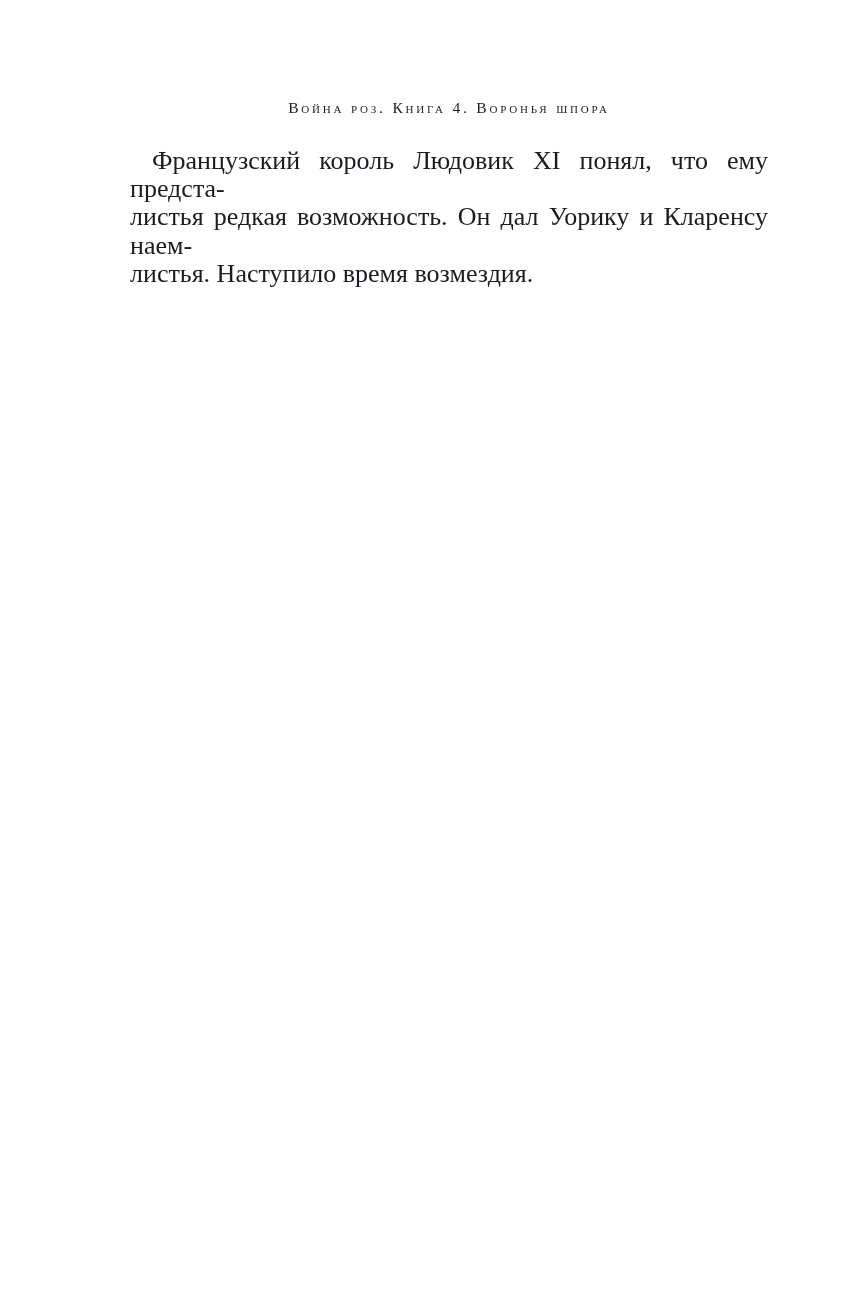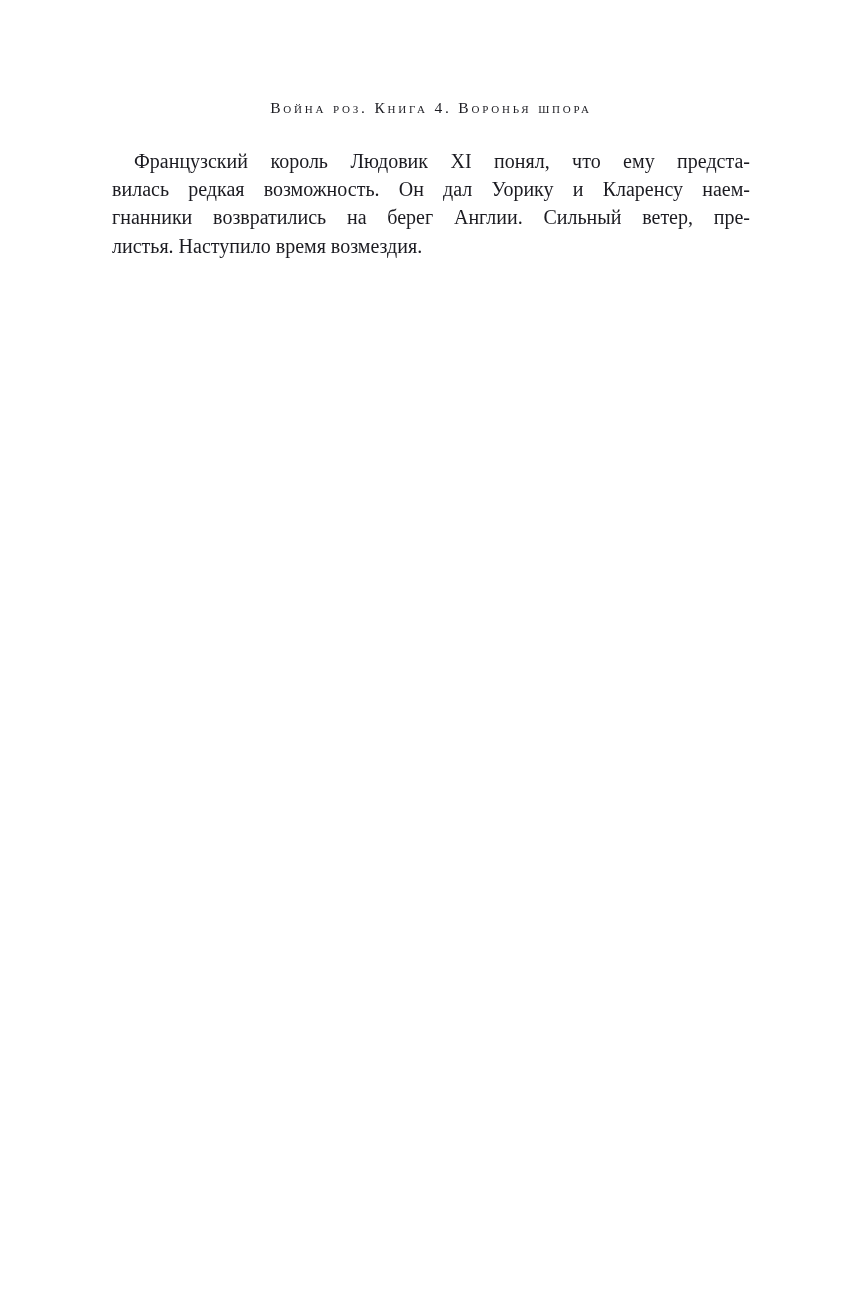--- a/index.html
+++ b/index.html
@@ -10,38 +10,38 @@
   .page {
     position: relative;
     width: 856px;
     height: 1299px;
     background: #ffffff;
     overflow: hidden;
     font-family: "Liberation Serif", "DejaVu Serif", serif;
   }
   .text-block {
     position: absolute;
-    left: 112px;
+    left: 130px;
     top: 0;
     width: 638px;
   }
   .running-header {
     margin-top: 98px;
     text-align: center;
     font-size: 15.5px;
     line-height: 20px;
     font-variant: small-caps;
     letter-spacing: 2.8px;
     color: #1c1c22;
     white-space: nowrap;
   }
   .paragraph {
     margin-top: 29px;
     color: #1b1b21;
-    font-size: 20px;
+    font-size: 26px;
     line-height: 28.2px;
   }
   .line {
     text-align: justify;
     text-align-last: justify;
     white-space: normal;
   }
   .line.first {
     text-indent: 22px;
   }
@@ -50,18 +50,17 @@
   }
 </style>
 </head>
 <body>
 
 <div class="page">
   <div class="text-block">
     <div class="running-header">Война роз. Книга 4. Воронья шпора</div>
     <div class="paragraph">
       <div class="line first">Французский король Людовик XI понял, что ему предста-</div>
-      <div class="line">вилась редкая возможность. Он дал Уорику и Кларенсу наем-</div>
-      <div class="line">гнанники возвратились на берег Англии. Сильный ветер, пре-</div>
+      <div class="line">листья редкая возможность. Он дал Уорику и Кларенсу наем-</div>
       <div class="line last">листья. Наступило время возмездия.</div>
     </div>
   </div>
 </div>
 
 </body></html>

